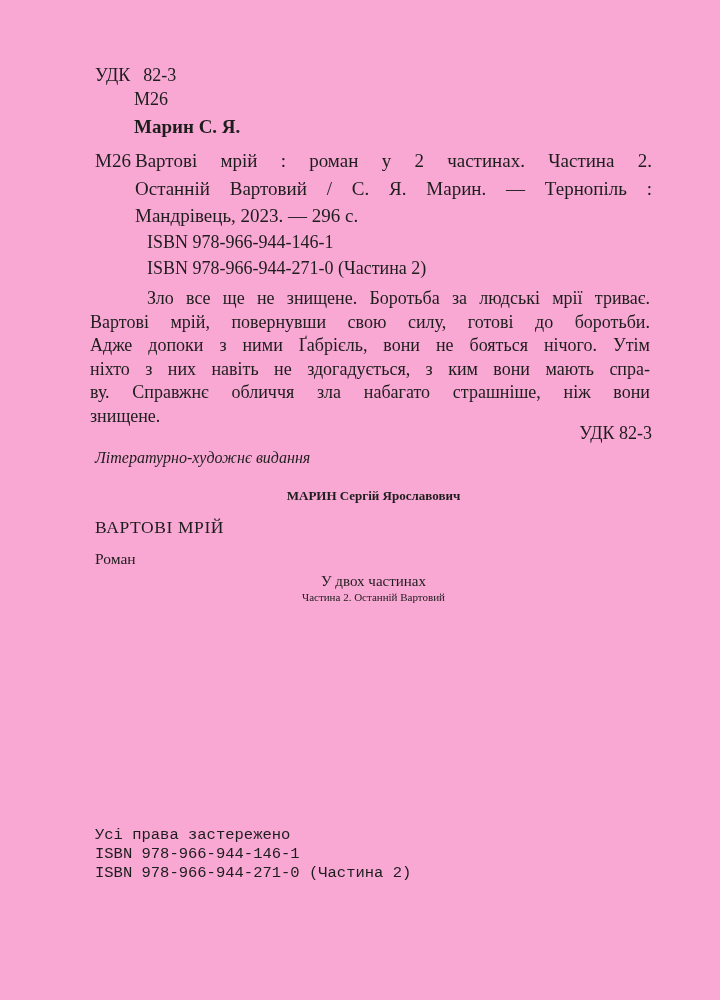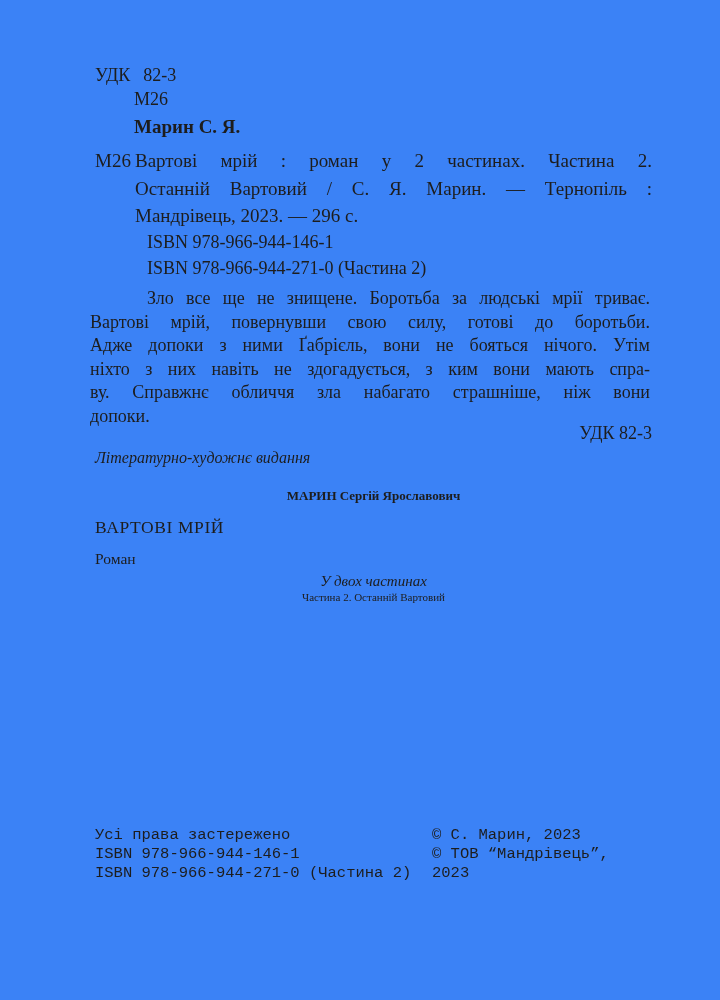--- a/index.html
+++ b/index.html
@@ -4,21 +4,21 @@
 <style>
   html, body { margin: 0; padding: 0; }
   body {
     width: 720px; height: 1000px;
     background: #f4f4f2;
     font-family: "Liberation Serif", "DejaVu Serif", serif;
   }
   .page {
     position: relative;
     width: 720px; height: 1000px;
-    background: #3b82f6;
+    background: #f9a8d4;
     color: #1d1d1d;
     overflow: hidden;
   }
   
   .jl { text-align: justify; text-align-last: justify; }
 
   .catalog { position: absolute; left: 95px; top: 63px; font-size: 18px; line-height: 24px; }
   .udc-value { margin-left: 13px; }
   .catalog-m26 { margin-left: 39px; }
 
@@ -34,21 +34,21 @@
 
   .annotation { position: absolute; left: 90px; top: 287px; width: 560px; font-size: 18px; line-height: 23.6px; }
   .indent { text-indent: 57px; }
 
   .udc-footer { position: absolute; left: 95px; top: 423px; width: 557px; text-align: right; font-size: 18px; }
 
   .edition-type        { position: absolute; left: 95px; top: 449px; width: 557px; text-align: left; font-style: italic; font-size: 16px; }
   .edition-author      { position: absolute; left: 95px; top: 488px; width: 557px; text-align: center; font-size: 13px; font-weight: bold; }
   .edition-title       { position: absolute; left: 95px; top: 517px; width: 557px; font-size: 17.5px; letter-spacing: 0.6px; }
   .edition-genre       { position: absolute; left: 95px; top: 550px; width: 557px; text-align: left; font-size: 15.5px; }
-  .edition-parts       { position: absolute; left: 95px; top: 573px; width: 557px; text-align: center; font-size: 15px; font-style: italic; }
+  .edition-parts       { position: absolute; left: 95px; top: 573px; width: 557px; text-align: center; font-size: 15px; }
   .edition-part-detail { position: absolute; left: 95px; top: 591px; width: 557px; text-align: center; font-size: 11px; }
 
   .copyright { position: absolute; left: 95px; top: 826px; width: 557px; font-size: 15.5px; line-height: 18.8px; display: flex; font-family: Liberation Mono, monospace; }
   .copy-left { width: 337px; flex: none; }
   .copy-right { flex: 1; }
 </style>
 </head>
 <body>
 
 <div class="page">
@@ -75,37 +75,33 @@
     <div>ISBN 978-966-944-146-1</div>
     <div>ISBN 978-966-944-271-0 (Частина 2)</div>
   </div>
 
   <div class="annotation">
     <div class="jl indent">Зло все ще не знищене. Боротьба за людські мрії триває.</div>
     <div class="jl">Вартові мрій, повернувши свою силу, готові до боротьби.</div>
     <div class="jl">Адже допоки з ними Ґабрієль, вони не бояться нічого. Утім</div>
     <div class="jl">ніхто з них навіть не здогадується, з ким вони мають спра-</div>
     <div class="jl">ву. Справжнє обличчя зла набагато страшніше, ніж вони</div>
-    <div>допоки.</div>
+    <div>знищене.</div>
   </div>
 
   <div class="udc-footer">УДК 82-3</div>
 
   <div class="edition-type">Літературно-художнє видання</div>
   <div class="edition-author">МАРИН Сергій Ярославович</div>
   <div class="edition-title">ВАРТОВІ МРІЙ</div>
   <div class="edition-genre">Роман</div>
   <div class="edition-parts">У двох частинах</div>
   <div class="edition-part-detail">Частина 2. Останній Вартовий</div>
 
   <div class="copyright">
     <div class="copy-left">
       <div>Усі права застережено</div>
       <div>ISBN 978-966-944-146-1</div>
       <div>ISBN 978-966-944-271-0 (Частина 2)</div>
     </div>
-    <div class="copy-right">
-      <div>© С. Марин, 2023</div>
-      <div>© ТОВ “Мандрівець”, 2023</div>
-    </div>
   </div>
 
 </div>
 
 </body></html>

